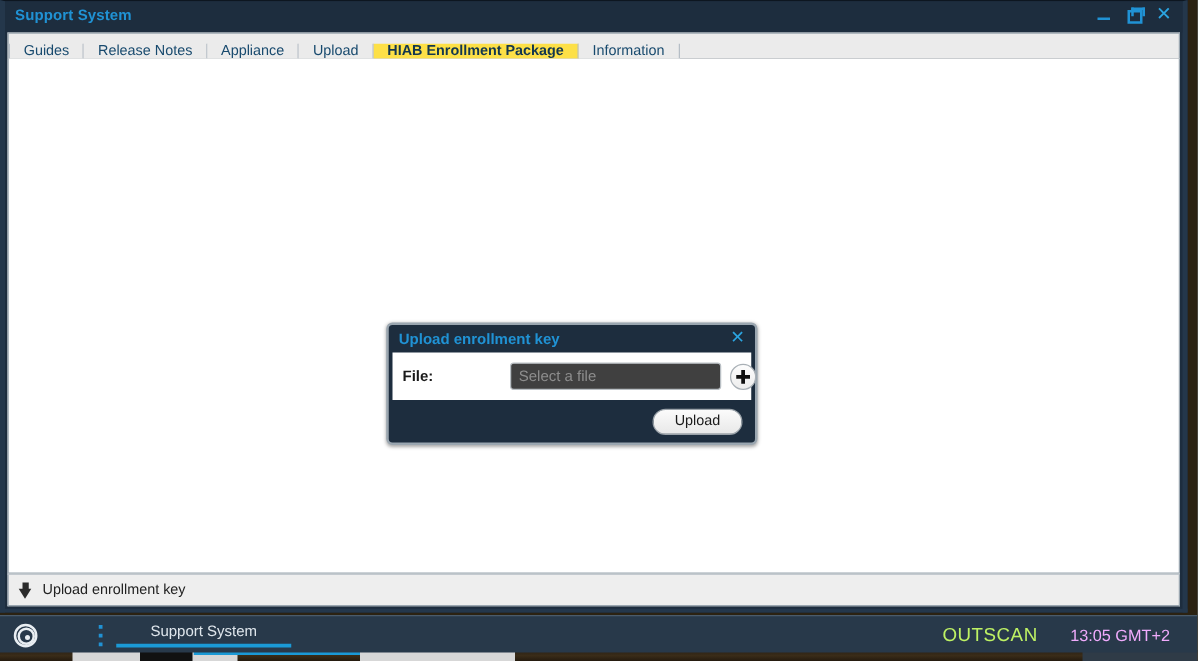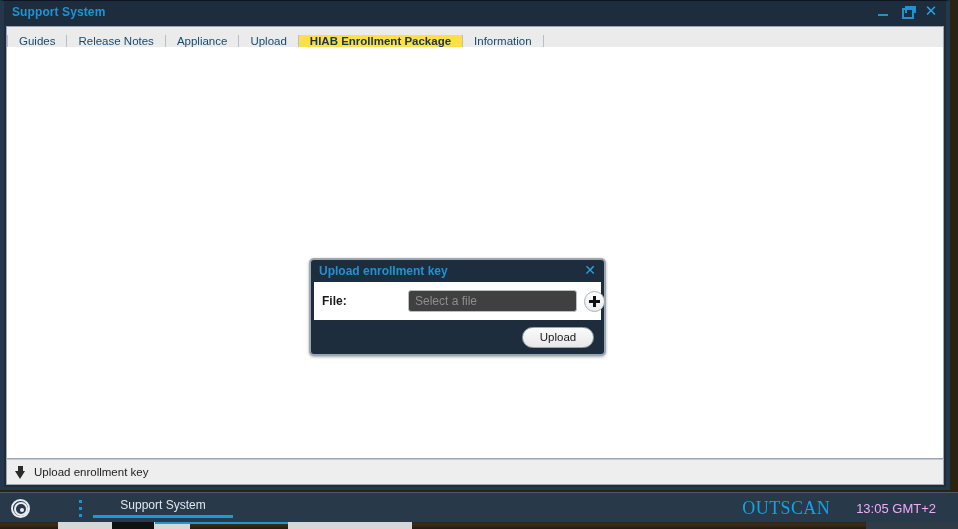--- a/index.html
+++ b/index.html
@@ -377,24 +377,23 @@
   }
   .tb-right {
     position: absolute;
     right: 22px; top: 0;
     height: 30px;
     display: flex;
     align-items: center;
     gap: 26px;
   }
   .tb-user {
-    font-size: 18px;
-    color: #0ea5e9;
+    font-size: 15px;
+    color: #bef264;
     letter-spacing: 0.4px;
-    font-family: Liberation Serif, serif;
   }
   .tb-clock {
     font-size: 13px;
     color: #f0abfc;
   }
 </style>
 </head>
 <body>
 
 <div id="screen">

